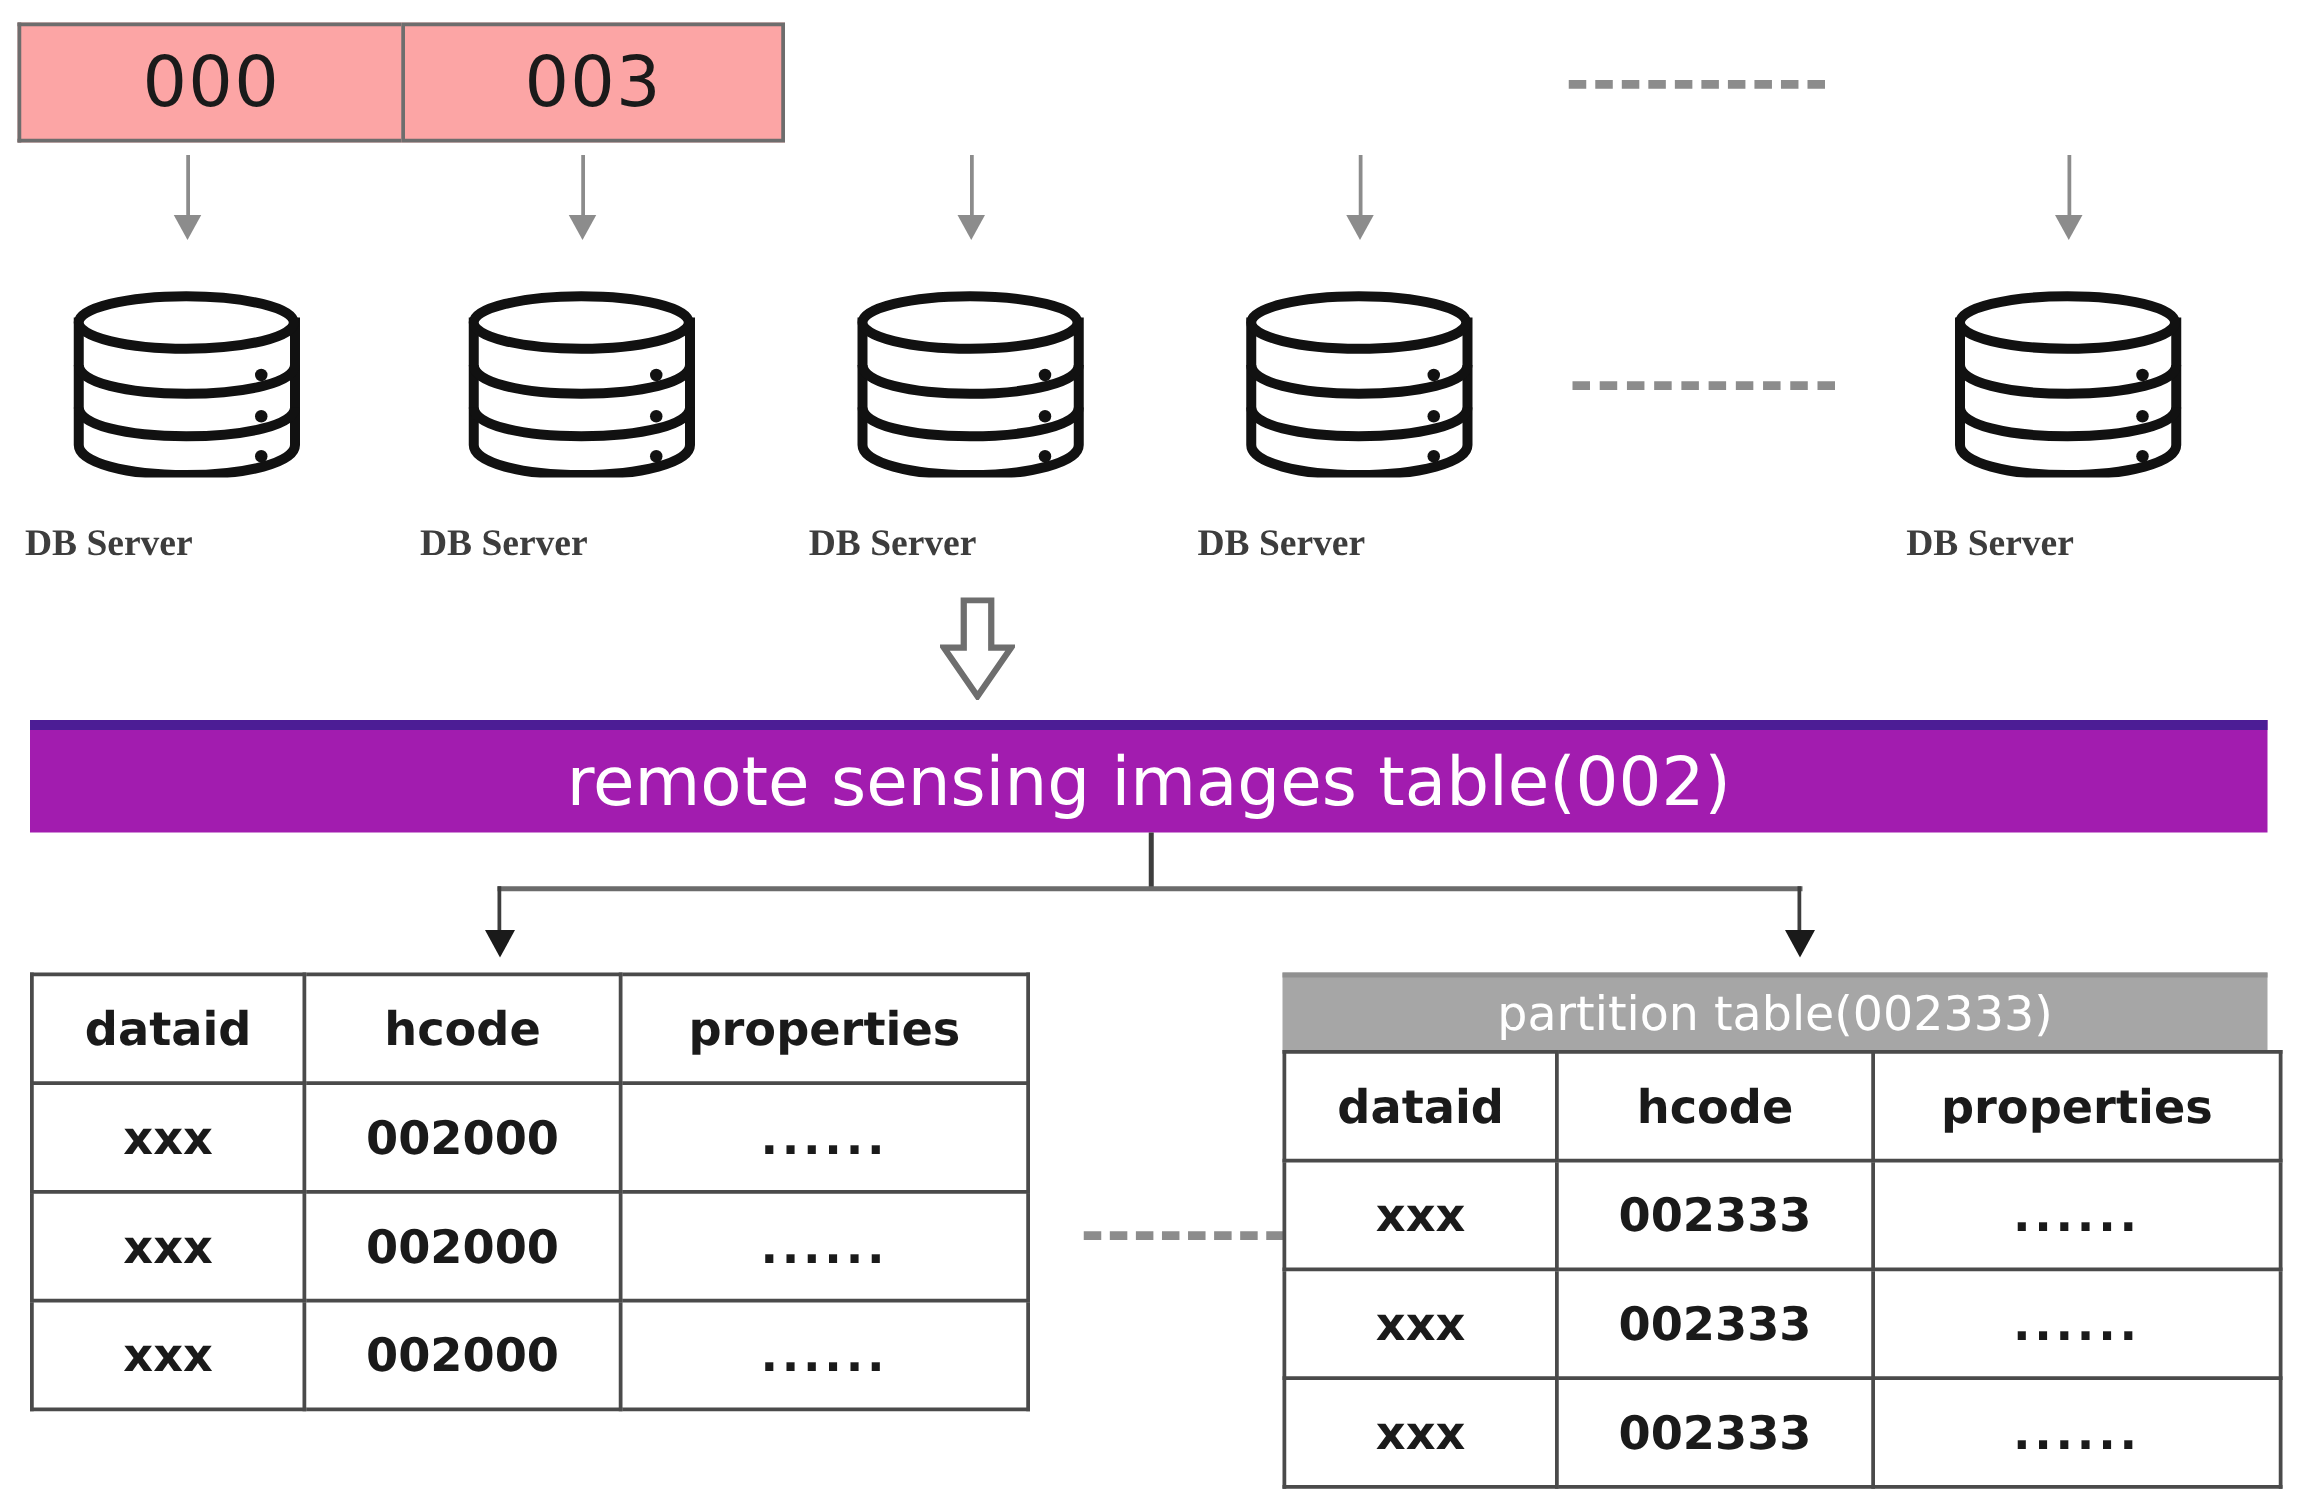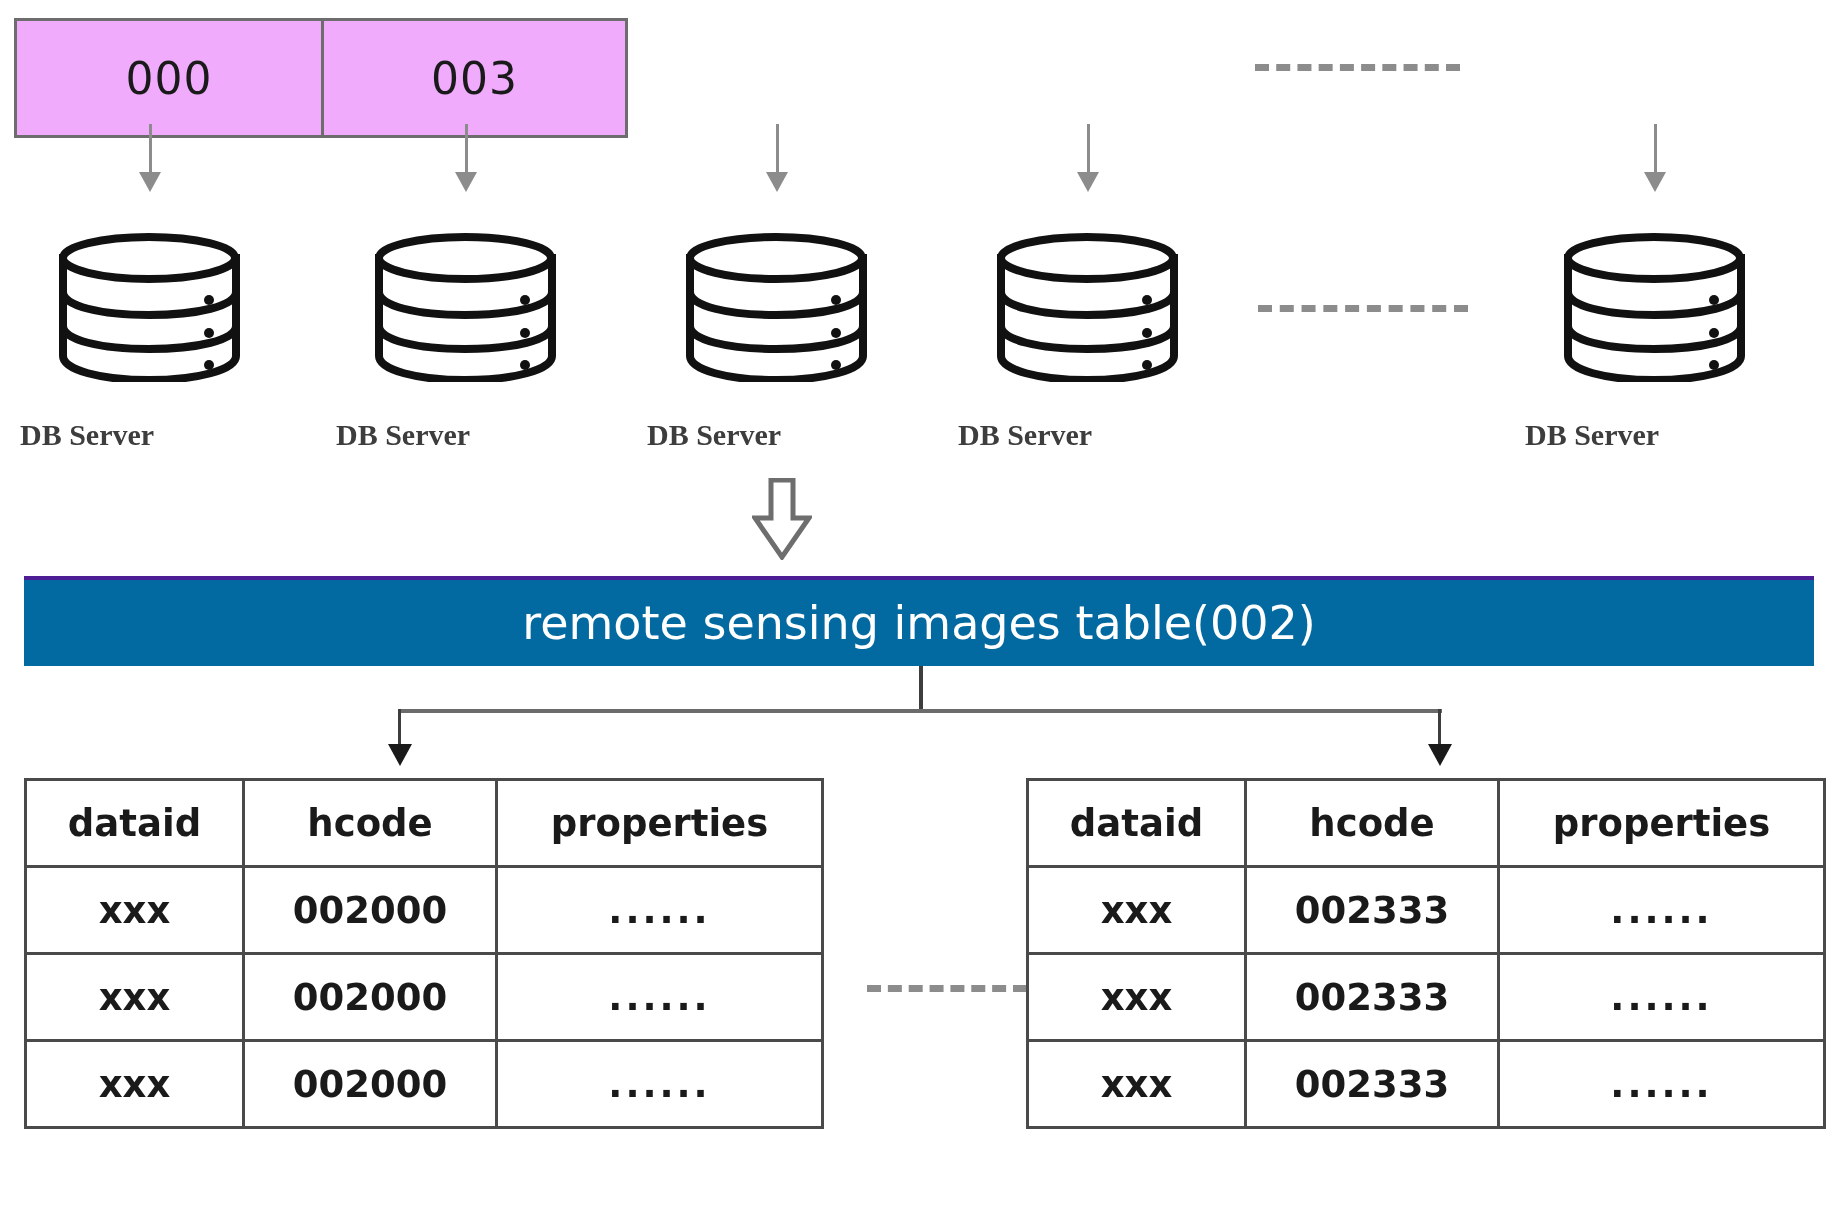--- a/index.html
+++ b/index.html
@@ -21,29 +21,29 @@
   
   .hashbar {
     position: absolute;
     left: 14px;
     top: 18px;
     height: 100px;
     display: flex;
   }
   .hashbox {
     width: 307px;
-    height: 120px;
+    height: 96px;
     box-sizing: border-box;
     border: 3px solid #6d6d6d;
     border-right-width: 0;
-    background: #f0abfc;
+    background: #fca5a5;
     display: flex;
     align-items: center;
     justify-content: center;
-    font-size: 44px;
+    font-size: 56px;
     font-weight: 400;
     color: #1a1a1a;
     letter-spacing: 1px;
     font-family: "DejaVu Sans", sans-serif;
   }
   .hashbox:last-child { border-right-width: 3px; }
 
   .hashbox-far {
     position: absolute;
     left: 1497px;
@@ -115,28 +115,28 @@
     height: 82px;
   }
 
   
   .banner {
     position: absolute;
     left: 24px;
     top: 576px;
     width: 1790px;
     height: 90px;
-    background: #0369a1;
-    border-top: 4px solid #4c1d95;
+    background: #a21caf;
+    border-top: 8px solid #4c1d95;
     box-sizing: border-box;
     display: flex;
     align-items: center;
     justify-content: center;
     color: #ffffff;
-    font-size: 46px;
+    font-size: 54px;
     font-family: "DejaVu Sans", sans-serif;
     letter-spacing: 0px;
   }
 
   
   .tree {
     position: absolute;
     left: 380px;
     top: 666px;
     width: 1080px;
@@ -374,20 +374,21 @@
           <td>002000</td>
           <td class="dots">......</td>
         </tr>
       </tbody>
     </table>
   </div>
 
   <div class="dash-h" style="left:867px; top:985px; width:160px;"></div>
 
   <div class="ptable" style="left:1026px; top:778px;">
+    <div class="phead">partition table(002333)</div>
     <table class="pgrid">
       <thead>
         <tr>
           <th class="col-dataid">dataid</th>
           <th class="col-hcode">hcode</th>
           <th class="col-props">properties</th>
         </tr>
       </thead>
       <tbody>
         <tr>

